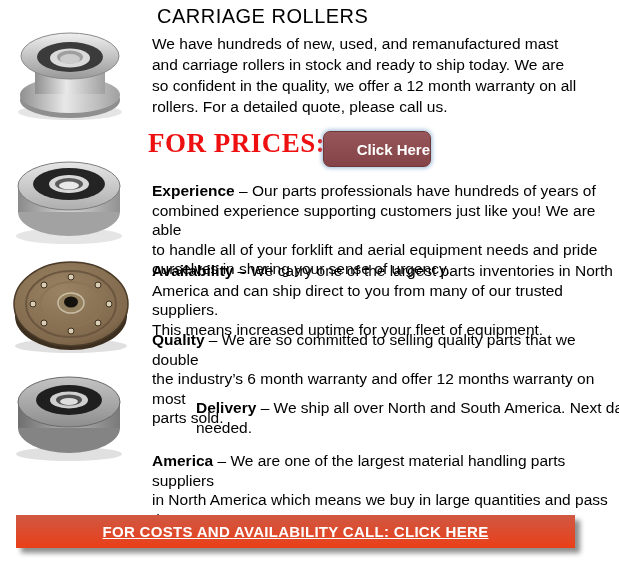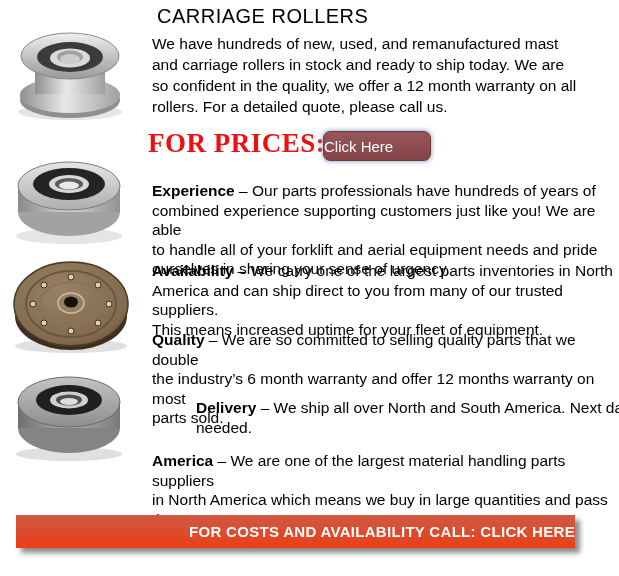--- a/index.html
+++ b/index.html
@@ -31,48 +31,48 @@
     font-size: 15.5px; line-height: 21px; white-space: pre-line;
   }
   .prices-row { position: absolute; left: 148px; top: 128px; height: 36px; }
   .prices-label {
     font-family: "Liberation Serif", serif;
     font-weight: bold; font-size: 27px; letter-spacing: 0.5px;
     color: #ee1010; position: absolute; left: 0; top: 0; white-space: nowrap; text-align: center;
   }
   .click-here-btn {
     position: absolute; left: 175px; top: 3px;
-    width: 108px; height: 30px;
+    width: 108px; height: 36px;
     background: linear-gradient(#96565a, #844447);
     border: 1px solid #6f393c; border-radius: 7px;
     box-shadow: 0 0 4px 1px rgba(140, 175, 210, 0.9);
-    color: #fff; font-weight: normal; font-size: 15px;
+    color: #fff; font-weight: bold; font-size: 15px;
     font-family: "Liberation Sans", sans-serif;
-    cursor: pointer; text-align: left;
+    cursor: pointer; text-align: right;
   }
   .section {
     position: absolute; left: 152px; width: 466px;
     font-size: 15.5px; line-height: 19.5px;
   }
   .section .sec-title { font-weight: bold; }
   .section .sec-body { white-space: pre-line; }
   .sec-experience   { top: 181px; }
   .sec-availability { top: 261px; }
   .sec-quality      { top: 330px; }
   .sec-delivery     { top: 398px; margin-left: 44px; }
   .sec-pricing      { top: 451px; }
   
   .banner {
     position: absolute; left: 16px; top: 515px;
     width: 559px; height: 33px;
     background: linear-gradient(#cf5843, #ea3f18);
     box-shadow: 5px 5px 5px rgba(0, 0, 0, 0.45);
     color: #fff; font-weight: bold; font-size: 15px;
-    line-height: 33px; text-align: right; letter-spacing: 0.3px;
-    cursor: pointer; white-space: nowrap;
+    line-height: 33px; text-align: center; letter-spacing: 0.3px;
+    cursor: pointer; white-space: nowrap; text-decoration: underline;
   }
 </style>
 </head>
 <body>
 
 <div class="page">
 
   <div class="photo photo-1">
     <svg viewBox="0 0 112 106" width="112" height="106">
       <defs>

